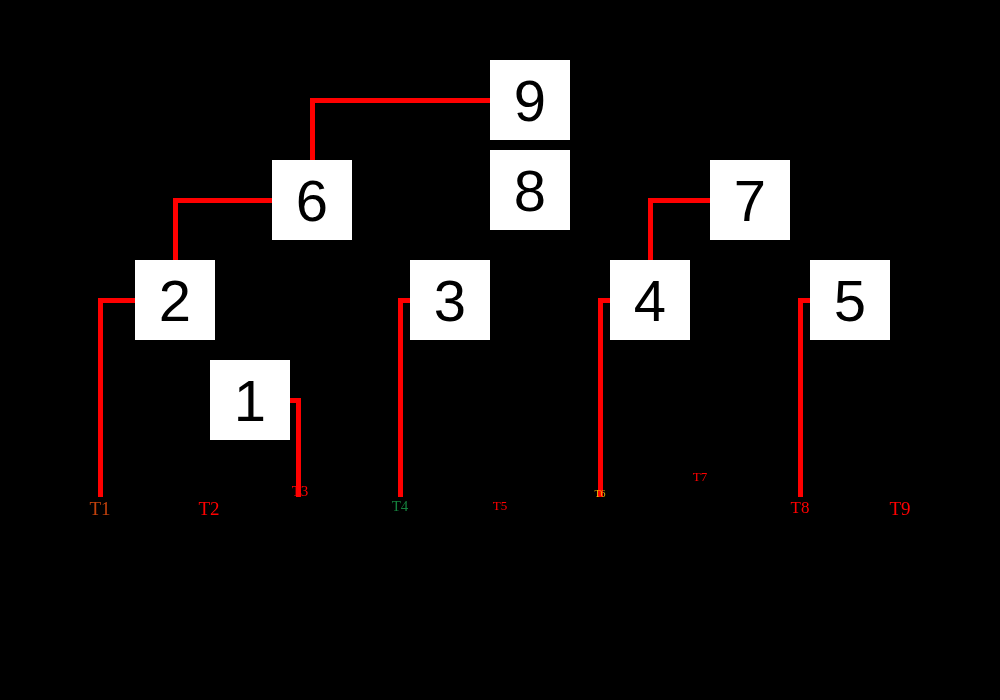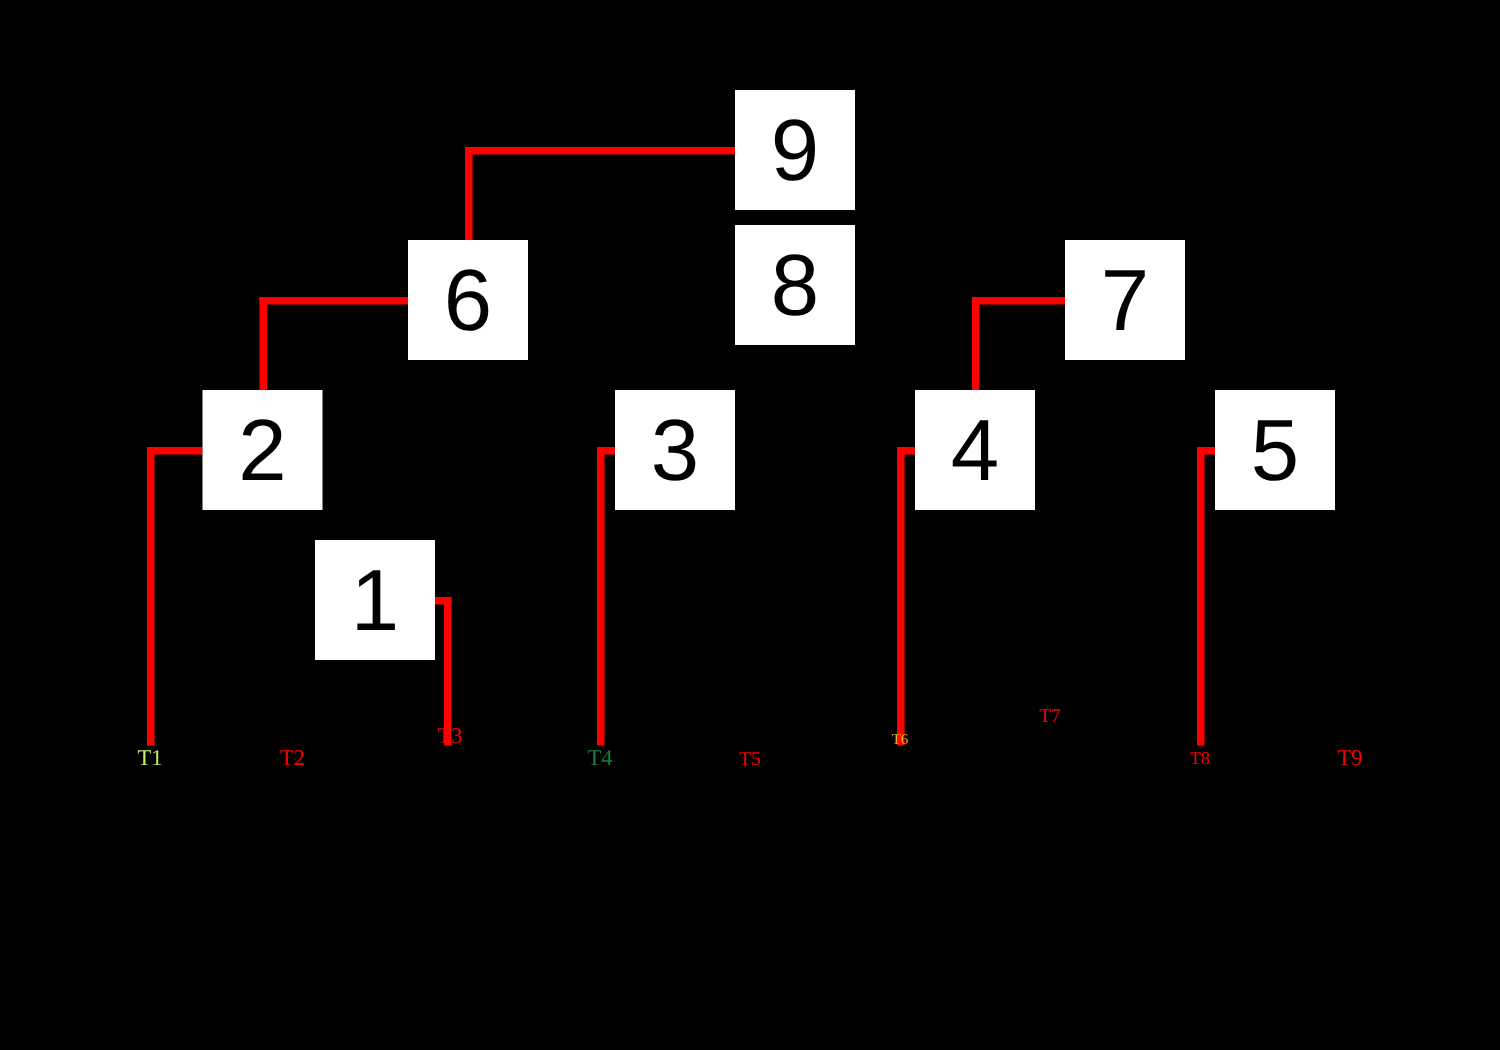--- a/index.html
+++ b/index.html
@@ -80,22 +80,22 @@
     </div>
     <div class="match-node" style="left: 610px; top: 260px; width: 80px; height: 80px; background: rgb(255, 255, 255); color: rgb(0, 0, 0); font-size: 58px;">
       <span class="match-number">4</span>
     </div>
     <div class="match-node" style="left: 810px; top: 260px; width: 80px; height: 80px; background: rgb(255, 255, 255); color: rgb(0, 0, 0); font-size: 58px;">
       <span class="match-number">5</span>
     </div>
     <div class="match-node" style="left: 210px; top: 360px; width: 80px; height: 80px; background: rgb(255, 255, 255); color: rgb(0, 0, 0); font-size: 58px;">
       <span class="match-number">1</span>
     </div>
-    <div class="team-label" style="left: 75px; top: 499px; width: 50px; color: #bef264; font-size: 15px;">T1</div>
-    <div class="team-label" style="left: 170px; top: 499px; width: 50px; color: rgb(255, 0, 0); font-size: 15px;">T2</div>
+    <div class="team-label" style="left: 75px; top: 499px; width: 50px; color: #c2410c; font-size: 19px;">T1</div>
+    <div class="team-label" style="left: 184px; top: 499px; width: 50px; color: rgb(255, 0, 0); font-size: 19px;">T2</div>
     <div class="team-label" style="left: 275px; top: 484px; width: 50px; color: rgb(255, 0, 0); font-size: 15px;">T3</div>
     <div class="team-label" style="left: 375px; top: 499px; width: 50px; color: #15803d; font-size: 15px;">T4</div>
     <div class="team-label" style="left: 475px; top: 499px; width: 50px; color: rgb(255, 0, 0); font-size: 13px;">T5</div>
     <div class="team-label" style="left: 575px; top: 489px; width: 50px; color: #eab308; font-size: 10px;">T6</div>
     <div class="team-label" style="left: 675px; top: 470px; width: 50px; color: rgb(255, 0, 0); font-size: 13px;">T7</div>
-    <div class="team-label" style="left: 775px; top: 499px; width: 50px; color: rgb(255, 0, 0); font-size: 12px;">T8</div>
-    <div class="team-label" style="left: 875px; top: 499px; width: 50px; color: rgb(255, 0, 0); font-size: 15px;">T9</div>
+    <div class="team-label" style="left: 775px; top: 499px; width: 50px; color: rgb(255, 0, 0); font-size: 17px;">T8</div>
+    <div class="team-label" style="left: 875px; top: 499px; width: 50px; color: rgb(255, 0, 0); font-size: 19px;">T9</div>
   </div>
 
 </body></html>

